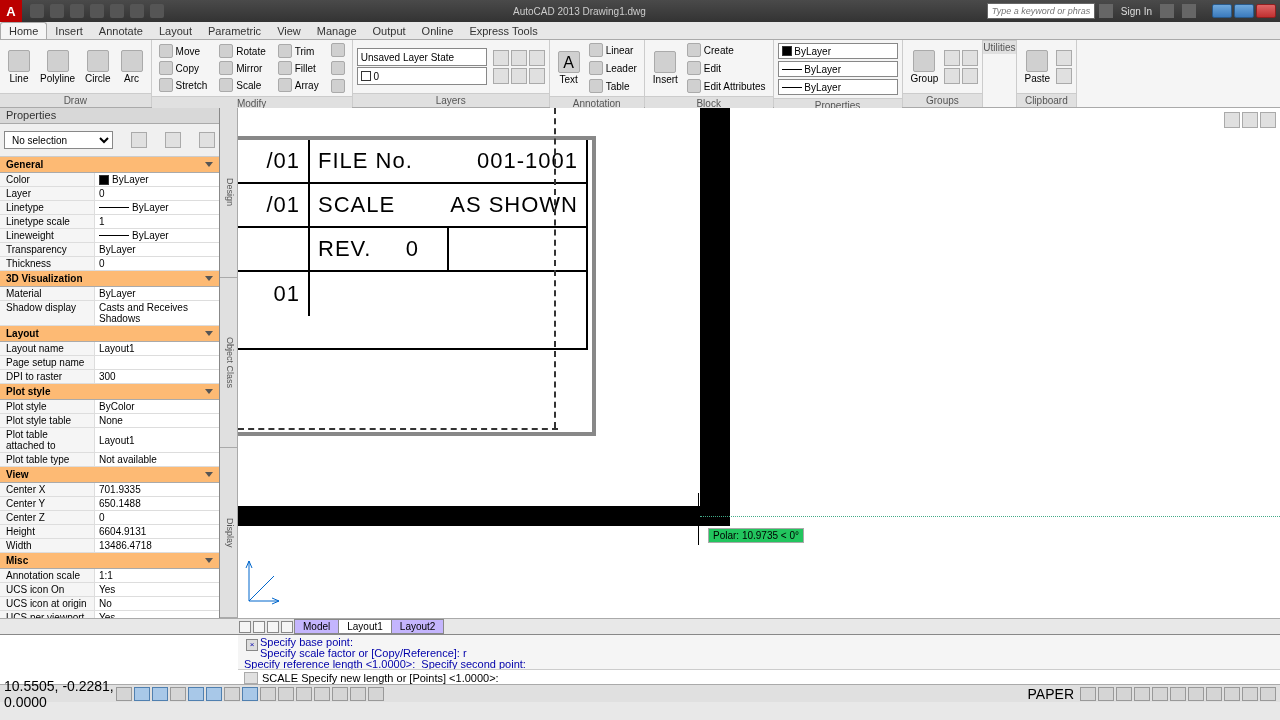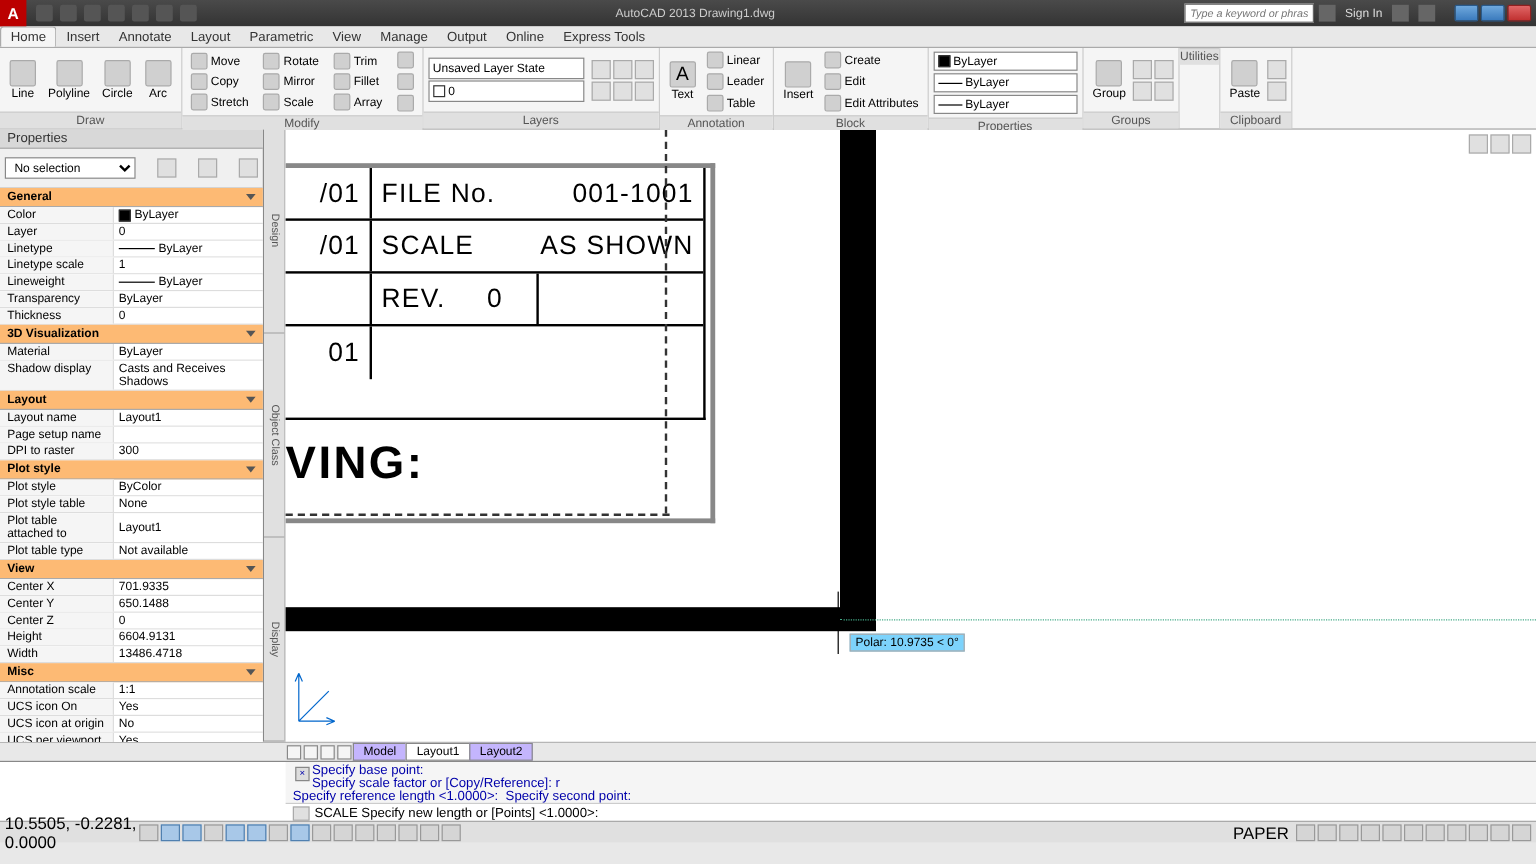--- a/index.html
+++ b/index.html
@@ -70,21 +70,21 @@
 .tb-cell.halfr { flex: 1; border-right: none; justify-content: center; }
 .drawing-title { position: absolute; left: 0; top: 225px; font-family: Arial; font-size: 38px; font-weight: bold; letter-spacing: 2px; }
 .dashed-v { position: absolute; left: 316px; top: 0; width: 0; height: 320px; border-left: 2px dashed #333; }
 .dashed-h { position: absolute; left: 0; top: 320px; width: 320px; height: 0; border-top: 2px dashed #333; }
 .black-block-v { position: absolute; left: 462px; top: 0; width: 30px; height: 410px; background: #000; }
 .black-block-h { position: absolute; left: 0; top: 398px; width: 492px; height: 20px; background: #000; }
 .cursor-cross { position: absolute; left: 455px; top: 405px; width: 12px; height: 12px; }
 .cursor-cross::before { content: ''; position: absolute; left: 5px; top: -20px; width: 1px; height: 52px; background: #000; }
 .cursor-cross::after { content: ''; position: absolute; top: 5px; left: -20px; height: 1px; width: 52px; background: #000; }
 .track-line { position: absolute; left: 462px; top: 408px; width: 600px; height: 0; border-top: 1px dotted #4a8; }
-.polar-tip { position: absolute; left: 470px; top: 420px; background: #7dd3fc; border: 1px solid #aaa; font-size: 10px; padding: 1px 4px; }
+.polar-tip { position: absolute; left: 470px; top: 420px; background: #22c55e; border: 1px solid #aaa; font-size: 10px; padding: 1px 4px; }
 .ucs { position: absolute; left: 6px; bottom: 12px; width: 40px; height: 50px; }
 
 
 .model-tabs { height: 16px; background: #e8e8e8; border-top: 1px solid #aaa; display: flex; align-items: center; font-size: 10px; }
 .mt-nav { width: 12px; height: 12px; border: 1px solid #888; margin: 0 1px; background: #f5f5f5; }
 .mt-tab { padding: 1px 8px; border: 1px solid #888; background: #c4b5fd; margin-right: -1px; }
 .mt-tab.active { background: #fff; }
 
 
 .cmdline { height: 50px; background: #fff; border-top: 1px solid #888; font-family: "Consolas", monospace; font-size: 11px; }
@@ -550,21 +550,20 @@
               <span>REV.</span>
               <span style="padding-right:20px;">0</span>
             </div>
           <div class="tb-cell halfr"></div>
         </div>
         <div class="tb-row last">
           <div class="tb-cell num">01</div>
           <div class="tb-cell wide"></div>
         </div>
       </div>
-      <div class="drawing-title">VING:</div>
     </div>
     <div class="dashed-v"></div>
     <div class="dashed-h"></div>
     <div class="black-block-v"></div>
     <div class="black-block-h"></div>
     <div class="track-line"></div>
     <div class="cursor-cross"></div>
     <div class="polar-tip">Polar: 10.9735 &lt; 0°</div>
     <svg class="ucs" viewBox="0 0 40 50">
         <path d="M5 45 L5 5 M5 45 L35 45 M5 5 L2 12 M5 5 L8 12 M35 45 L28 42 M35 45 L28 48 M5 45 L30 20" stroke="#06c" fill="none" stroke-width="1"></path>

